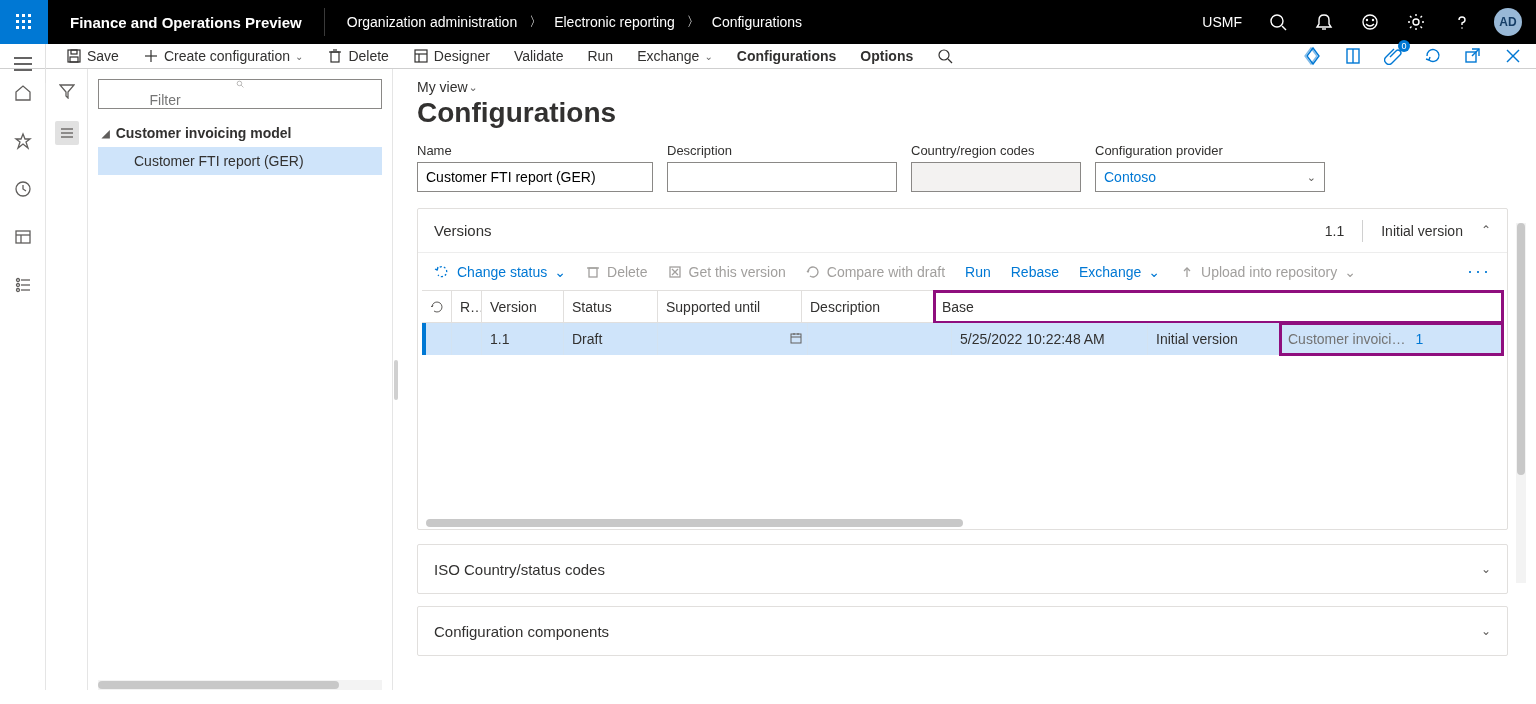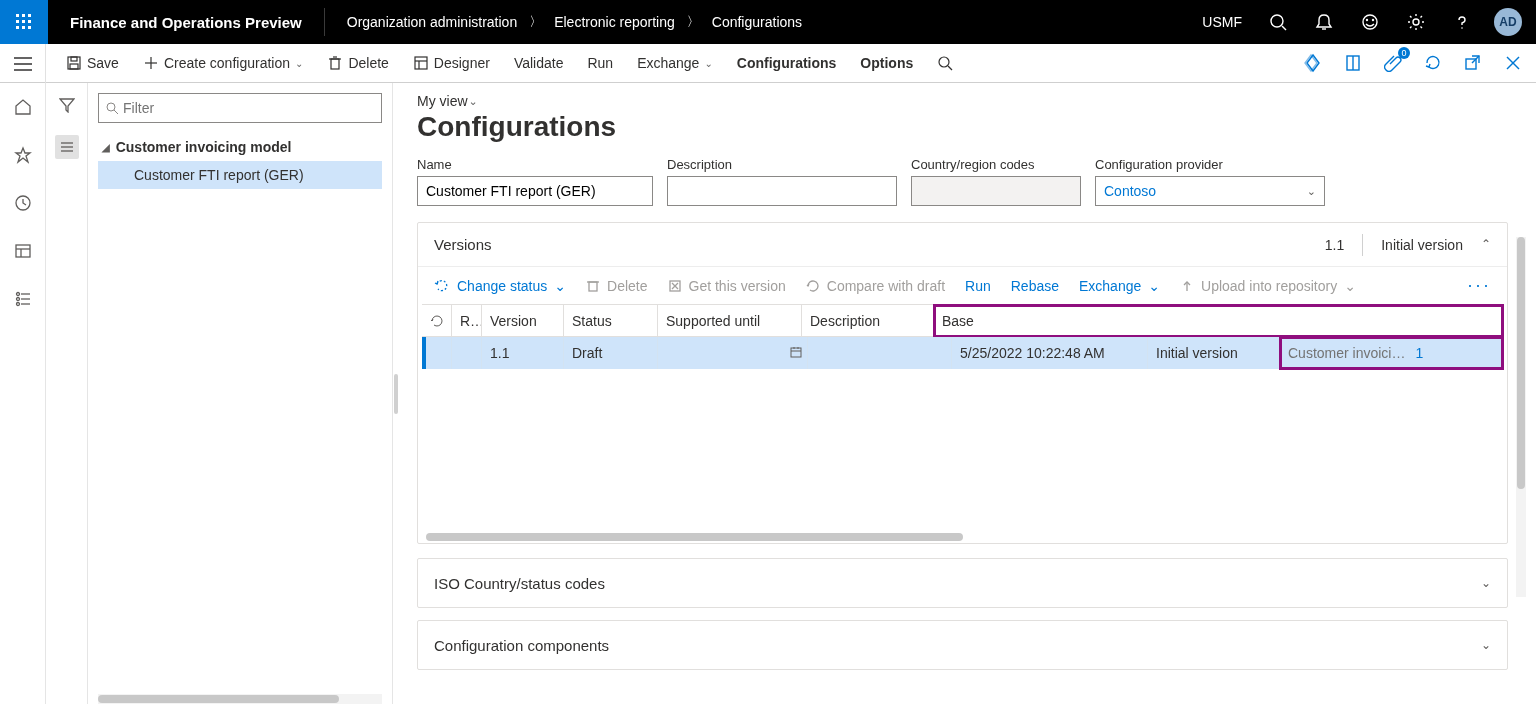--- a/index.html
+++ b/index.html
@@ -14,21 +14,21 @@
 .breadcrumb { display: flex; align-items: center; gap: 12px; padding-left: 22px; font-size: 14px; flex: 1; }
 .breadcrumb .crumb { color: #fff; cursor: pointer; }
 .breadcrumb .chev { color: #fff; font-size: 13px; }
 .topright { display: flex; align-items: center; gap: 18px; padding-right: 14px; }
 .ticon { width: 28px; height: 28px; display: flex; align-items: center; justify-content: center; cursor: pointer; }
 .ticon svg { stroke: #fff; fill: none; stroke-width: 1.4; }
 .company { font-size: 14px; padding-right: 4px; }
 .avatar { width: 28px; height: 28px; border-radius: 50%; background: #98B8D6; color: #163E66; display: flex; align-items: center; justify-content: center; font-size: 12px; font-weight: 700; }
 
 
-.toolbar { display: flex; align-items: center; height: 39px; border-bottom: 1px solid #cfcfcf; padding-left: 54px; padding-right: 10px; position: relative; }
+.toolbar { display: flex; align-items: center; height: 25px; border-bottom: 1px solid #cfcfcf; padding-left: 54px; padding-right: 10px; position: relative; }
 .hamb { position: absolute; left: 0; top: 0; width: 46px; height: 39px; display: flex; align-items: center; justify-content: center; cursor: pointer; border-right: 1px solid #e1e1e1; }
 .tbtn { display: flex; align-items: center; gap: 5px; padding: 0 12px; height: 39px; cursor: pointer; color: #323130; }
 .tbtn.bold { font-weight: 600; }
 .tbtn svg { stroke: #323130; fill: none; stroke-width: 1.2; }
 .tbtn .chevd { font-size: 10px; color: #666; }
 .tbar-spacer { flex: 1; }
 .tbar-right { display: flex; align-items: center; gap: 14px; }
 .riconc { width: 26px; height: 26px; display: flex; align-items: center; justify-content: center; cursor: pointer; }
 .riconc svg { stroke: #0078D4; fill: none; stroke-width: 1.4; }
 .badge0 { position: relative; }
@@ -39,21 +39,21 @@
 .rail { width: 46px; border-right: 1px solid #e5e5e5; display: flex; flex-direction: column; align-items: center; padding-top: 12px; gap: 24px; }
 .rail .ritem { width: 24px; height: 24px; display: flex; align-items: center; justify-content: center; cursor: pointer; color: #605e5c; }
 .rail .ritem svg { stroke: #605e5c; fill: none; stroke-width: 1.3; }
 
 .sidepanel { width: 347px; border-right: 1px solid #e5e5e5; display: flex; }
 .sidepanel-mini { width: 42px; border-right: 1px solid #e5e5e5; display: flex; flex-direction: column; align-items: center; padding-top: 10px; gap: 18px; }
 .sidepanel-mini .mitem { cursor: pointer; display:flex; align-items:center; justify-content:center; width:24px; height:24px;}
 .sidepanel-mini .mitem.active { background: #e1e1e1; border-radius:2px; padding:2px 4px;}
 .sidepanel-mini svg { stroke: #605e5c; fill: none; stroke-width: 1.3; }
 .sidepanel-body { flex: 1; padding: 10px 10px; position: relative; }
-.filterbox { display: flex; align-items: center; border: 1px solid #8a8886; height: 30px; padding: 0 6px; gap: 4px; }
+.filterbox { display: flex; align-items: center; border: 1px solid #8a8886; height: 30px; padding: 0 6px; gap: 4px; flex-direction: column; }
 .filterbox input { border: none; outline: none; flex: 1; font-size: 14px; }
 .filterbox svg { stroke: #8a8886; fill: none; }
 .tree { margin-top: 10px; }
 .tree-row { display: flex; align-items: center; height: 28px; cursor: pointer; }
 .tree-row.parent { font-weight: 600; padding-left: 4px; gap: 6px; }
 .tree-row.parent .caret { font-size: 10px; color: #605e5c; }
 .tree-row.child { background: #CFE4FA; padding-left: 36px; }
 .hscroll { position: absolute; bottom: 0; left: 10px; right: 10px; height: 10px; background: #f3f3f3; }
 .hscroll .thumb { width: 85%; height: 8px; background: #c8c8c8; border-radius: 4px; margin-top:1px; }
 

